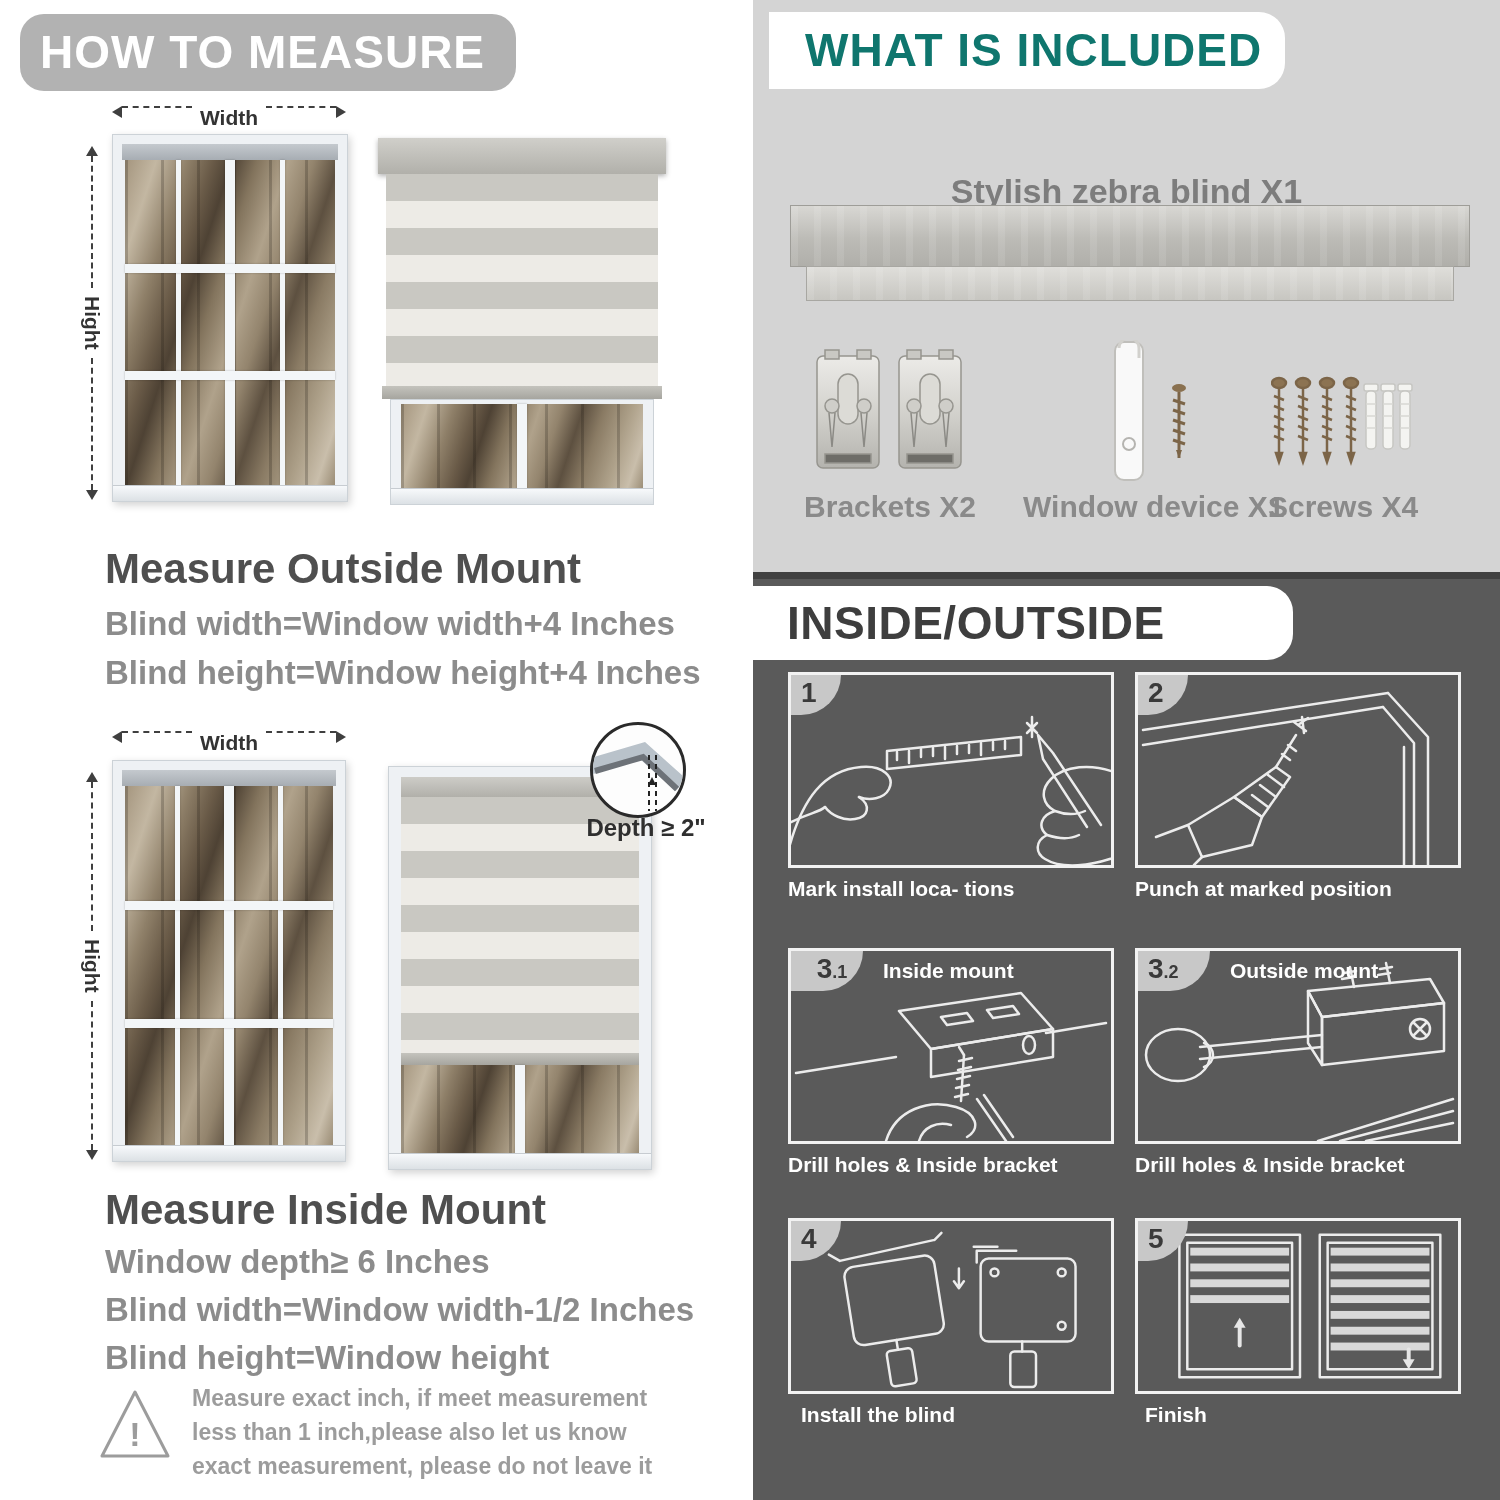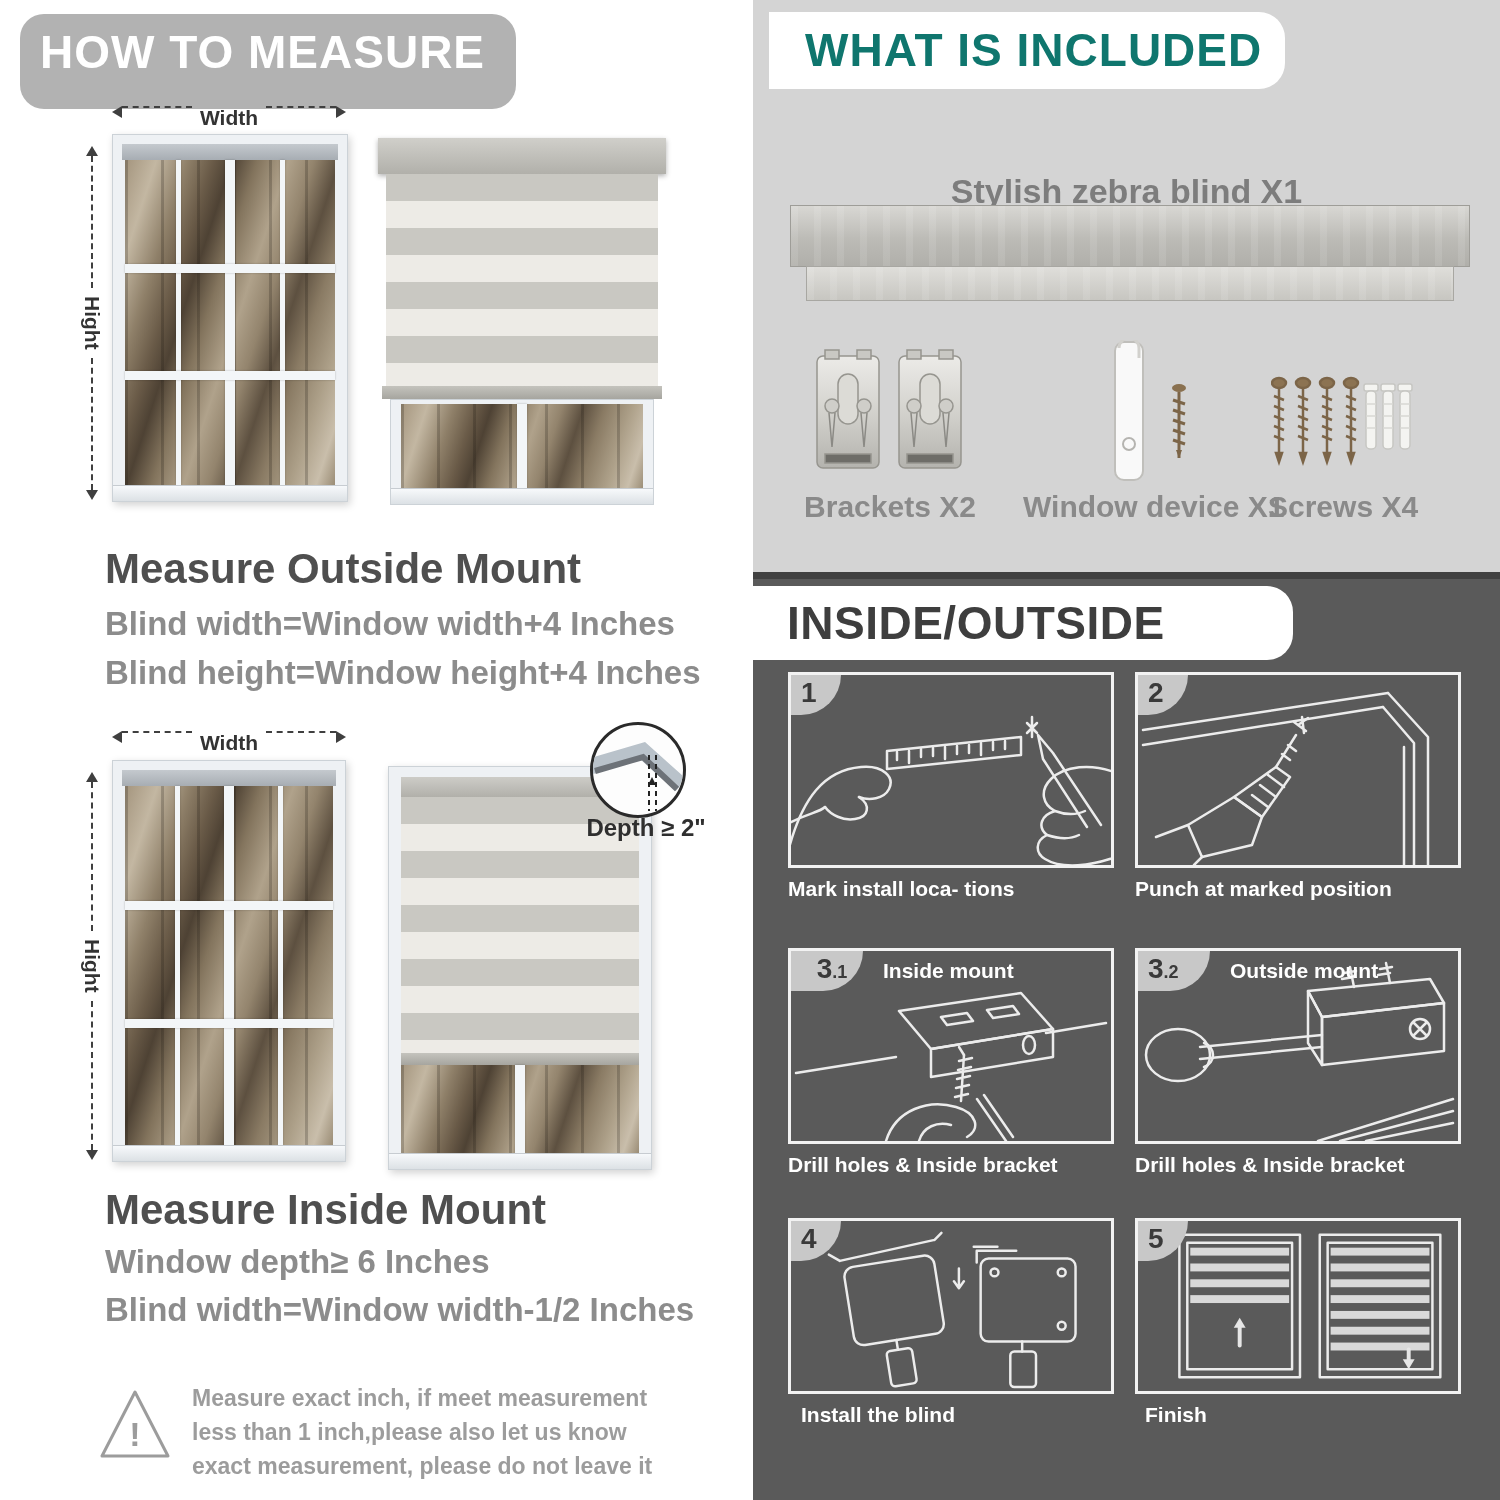--- a/index.html
+++ b/index.html
@@ -1,21 +1,21 @@
 <!DOCTYPE html>
 <html><head>
 <meta charset="utf-8">
 <style>
   html,body{margin:0;padding:0;background:#fff;}
   .stage{position:relative;width:1500px;height:1500px;background:#ffffff;overflow:hidden;
          font-family:"Liberation Sans",sans-serif;}
   .abs{position:absolute;}
 
   
-  .hdr-left{left:20px;top:14px;width:496px;height:95px;background:#b2b2b2;border-radius:24px;
+  .hdr-left{left:20px;top:14px;width:496px;height:77px;background:#b2b2b2;border-radius:24px;
             color:#fff;font-weight:bold;font-size:46px;line-height:77px;padding-left:20px;letter-spacing:1px;box-sizing:border-box;}
   .panel-light{left:753px;top:0;width:747px;height:572px;background:#d4d4d4;}
   .panel-dark{left:753px;top:572px;width:747px;height:928px;background:#5a5a5a;}
   .dark-edge{left:0;top:0;width:100%;height:7px;background:#414141;}
   .hdr-right{left:16px;top:12px;width:516px;height:77px;background:#fff;border-radius:0 26px 26px 0;
              color:#0f766e;font-weight:bold;font-size:46px;line-height:77px;padding-left:36px;letter-spacing:1px;box-sizing:border-box;}
   .hdr-mount{left:0;top:14px;width:540px;height:74px;background:#fff;border-radius:0 26px 26px 0;
              color:#3e3e3e;font-weight:bold;font-size:46px;line-height:74px;padding-left:34px;letter-spacing:.5px;box-sizing:border-box;}
 
   
@@ -178,20 +178,21 @@
       <path d="M56,30 L56,86" stroke="#222" stroke-width="2" stroke-dasharray="5 4" fill="none"></path>
       <path d="M63,30 L63,86" stroke="#222" stroke-width="2" stroke-dasharray="5 4" fill="none"></path>
       <path d="M59,52 l-4,8 h8 z" fill="#222"></path>
     </svg>
   </div>
   <div class="abs depth-label" style="left:576px;top:814px;width:140px;">Depth ≥ 2"</div>
 
   <div class="abs h1" style="left:105px;top:1186px;">Measure Inside Mount</div>
   <div class="abs formula" style="left:105px;top:1243px;">Window depth≥ 6 Inches</div>
   <div class="abs formula" style="left:105px;top:1291px;">Blind width=Window width-1/2 Inches</div>
+  <div class="abs formula" style="left:105px;top:1339px;">Blind height=Window height</div>
 
   <div class="abs" style="left:98px;top:1384px;width:74px;height:80px;">
     <svg viewBox="0 0 74 80" width="74" height="80">
       <path d="M37,8 L70,72 L4,72 Z" fill="none" stroke="#9c9c9c" stroke-width="3" stroke-linejoin="round"></path>
       <text x="37" y="62" text-anchor="middle" font-family="Liberation Sans,sans-serif" font-weight="bold" font-size="34" fill="#9c9c9c">!</text>
     </svg>
   </div>
   <div class="abs warn-text" style="left:192px;top:1381px;width:470px;">Measure exact inch, if meet measurement less than 1 inch,please also let us know exact measurement, please do not leave it</div>
 
   <div class="abs panel-light">

